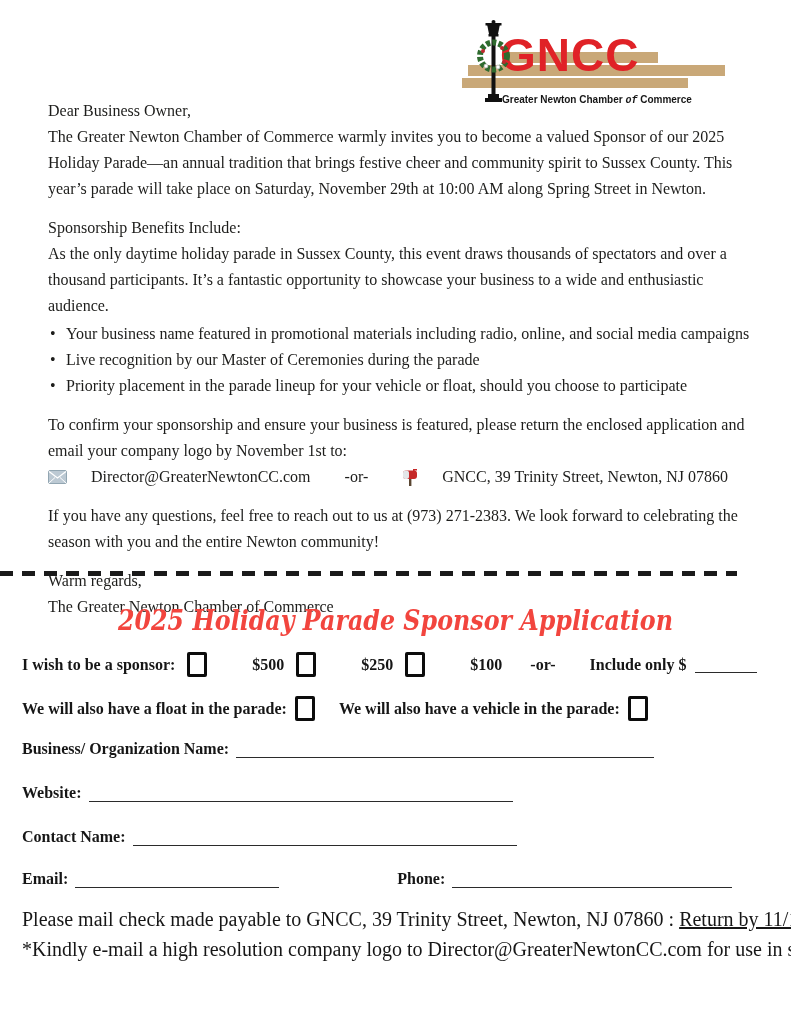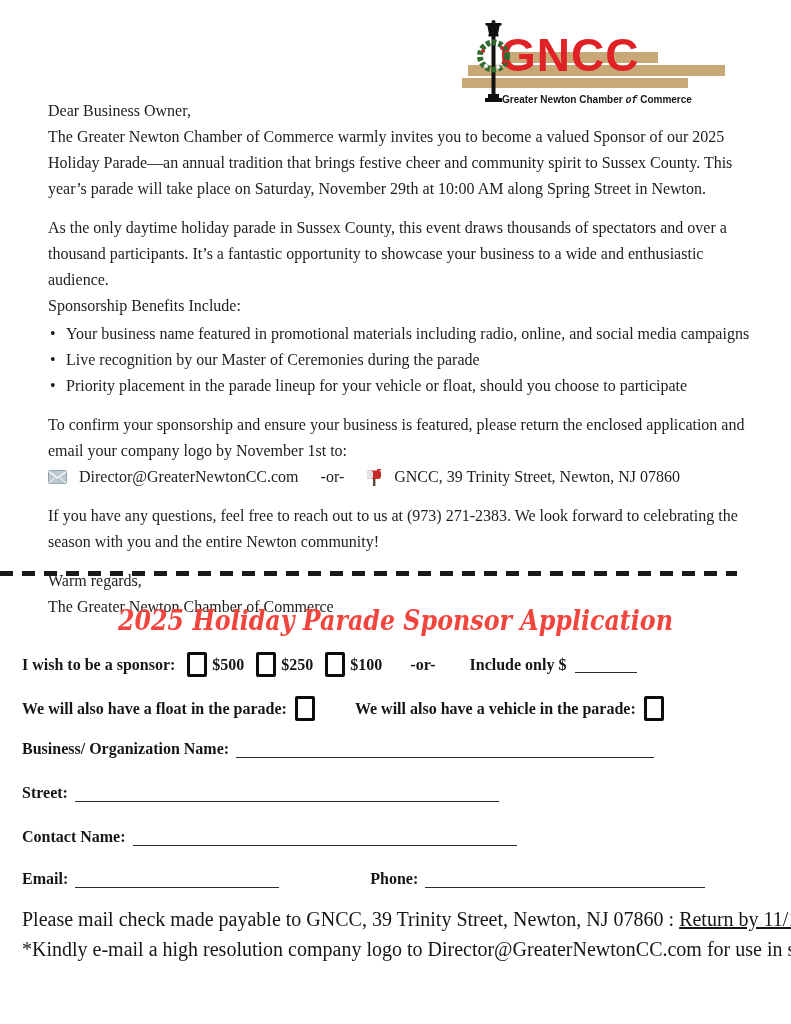--- a/index.html
+++ b/index.html
@@ -32,21 +32,21 @@
   
   .letter {
     position:absolute; left:48px; top:98px; width:702px;
     font-size:16px; line-height:26px; color:#1d1d1b;font-family:Liberation Serif, serif;
   }
   .letter .para { margin-bottom:13px; }
   .letter .tight { margin-bottom:0; }
   .bullets { list-style:none; margin:2px 0 13px 0; }
   .bullets li { padding-left:18px; position:relative; }
   .bullets .bullet-glyph { position:absolute; left:2px; }
-  .contact-line { display:flex; align-items:center; gap:12px; }
+  .contact-line { display:flex; align-items:center; gap:24px; }
   .contact-line .sep { margin:0 10px; }
   .inline-icon { display:inline-block; vertical-align:-2px; }
 
   
   .divider {
     position:absolute; top:571px; left:0; width:737px; height:5px;
     background:repeating-linear-gradient(90deg,#1a1a1a 0 13px, transparent 13px 22px);
   }
   .form-title {
     position:absolute; top:605px; left:0; width:791px; text-align:center;
@@ -59,38 +59,38 @@
   
   .form-row {
     position:absolute; left:22px; display:flex; align-items:center;
     font-size:16px; font-weight:600; color:#161616; white-space:nowrap;
   }
   .checkbox {
     display:inline-block; width:20px; height:25px;
     border:3.5px solid #0c0c0c; border-radius:2px; background:#fff;
   }
   .row-sponsor { top:652px; }
-  .row-sponsor .opt { display:flex; align-items:center; margin-left:12px; }
+  .row-sponsor .opt { display:flex; align-items:center; margin-left:12px;gap:40px; }
   .row-sponsor .opt:first-of-type { margin-left:20px; }
   .row-sponsor .opt .checkbox { margin-right:5px; }
   .row-sponsor .or { margin:0 34px 0 28px; font-weight:600; }
   .row-float { top:696px; }
   .row-float .checkbox { margin-left:8px; }
-  .row-float .second { margin-left:40px; }
+  .row-float .second { margin-left:24px; }
   .fill-line {
     display:inline-block; height:17px;
     border-bottom:1.6px solid #2b2b2b; margin-left:7px;
   }
   .donation-line { width:62px; margin-left:9px; }
   .row-business { top:740px;justify-content:center; } .row-business .fill-line { width:418px; }
   .row-website  { top:784px; } .row-website  .fill-line { width:424px; }
   .row-contact  { top:828px; } .row-contact  .fill-line { width:384px; }
   .row-emailphone { top:870px; width:747px; }
   .row-emailphone .email-line { width:204px; }
-  .row-emailphone .phone-label { margin-left:91px; }
+  .row-emailphone .phone-label { margin-left:118px; }
   .row-emailphone .phone-line { width:280px; }
 
   .note { position:absolute; left:22px; font-size:20px; font-weight:400; color:#161616; white-space:nowrap; }
   .note1 { top:908px; }
   .note1 .u { text-decoration:underline; }
   .note2 { top:938px; }
 </style>
 </head>
 <body>
 
@@ -115,22 +115,22 @@
       <circle cx="34" cy="44" r="2" fill="#c0272d"></circle>
       <circle cx="16" cy="48" r="2" fill="#fff" stroke="#b5b5b5" stroke-width="0.7"></circle>
       <circle cx="28" cy="49" r="2" fill="#fff" stroke="#b5b5b5" stroke-width="0.7"></circle>
     </svg>
     <div class="logo-caption"><span>Greater Newton Chamber </span><span class="of">of</span><span> Commerce</span></div>
   </div>
 
   <div class="letter">
     <div class="tight">Dear Business Owner,</div>
     <div class="para">The Greater Newton Chamber of Commerce warmly invites you to become a valued Sponsor of our 2025 Holiday Parade—an annual tradition that brings festive cheer and community spirit to Sussex County. This year’s parade will take place on Saturday, November 29th at 10:00 AM along Spring Street in Newton.</div>
+    <div class="tight">Sponsorship Benefits Include:</div>
     <div class="tight">As the only daytime holiday parade in Sussex County, this event draws thousands of spectators and over a thousand participants. It’s a fantastic opportunity to showcase your business to a wide and enthusiastic audience.</div>
-    <div class="tight">Sponsorship Benefits Include:</div>
     <ul class="bullets">
       <li><span class="bullet-glyph">•</span><span>Your business name featured in promotional materials including radio, online, and social media campaigns</span></li>
       <li><span class="bullet-glyph">•</span><span>Live recognition by our Master of Ceremonies during the parade</span></li>
       <li><span class="bullet-glyph">•</span><span>Priority placement in the parade lineup for your vehicle or float, should you choose to participate</span></li>
     </ul>
     <div class="tight">To confirm your sponsorship and ensure your business is featured, please return the enclosed application and email your company logo by November 1st to:</div>
     <div class="contact-line para">
       <svg class="inline-icon" width="19" height="14" viewBox="0 0 19 14">
         <rect x="0.5" y="0.5" width="18" height="13" rx="1.5" fill="#bcc9d3" stroke="#92a6b2"></rect>
         <polyline points="1,1.5 9.5,8 18,1.5" fill="none" stroke="#ffffff" stroke-width="1.3"></polyline>
@@ -182,21 +182,21 @@
     <span class="second">We will also have a vehicle in the parade:</span>
     <span class="checkbox"></span>
   </div>
 
   <div class="form-row row-business">
     <span>Business/ Organization Name:</span>
     <span class="fill-line"></span>
   </div>
 
   <div class="form-row row-website">
-    <span>Street:</span>
+    <span>Website:</span>
     <span class="fill-line"></span>
   </div>
 
   <div class="form-row row-contact">
     <span>Contact Name:</span>
     <span class="fill-line"></span>
   </div>
 
   <div class="form-row row-emailphone">
     <span>Email:</span>

